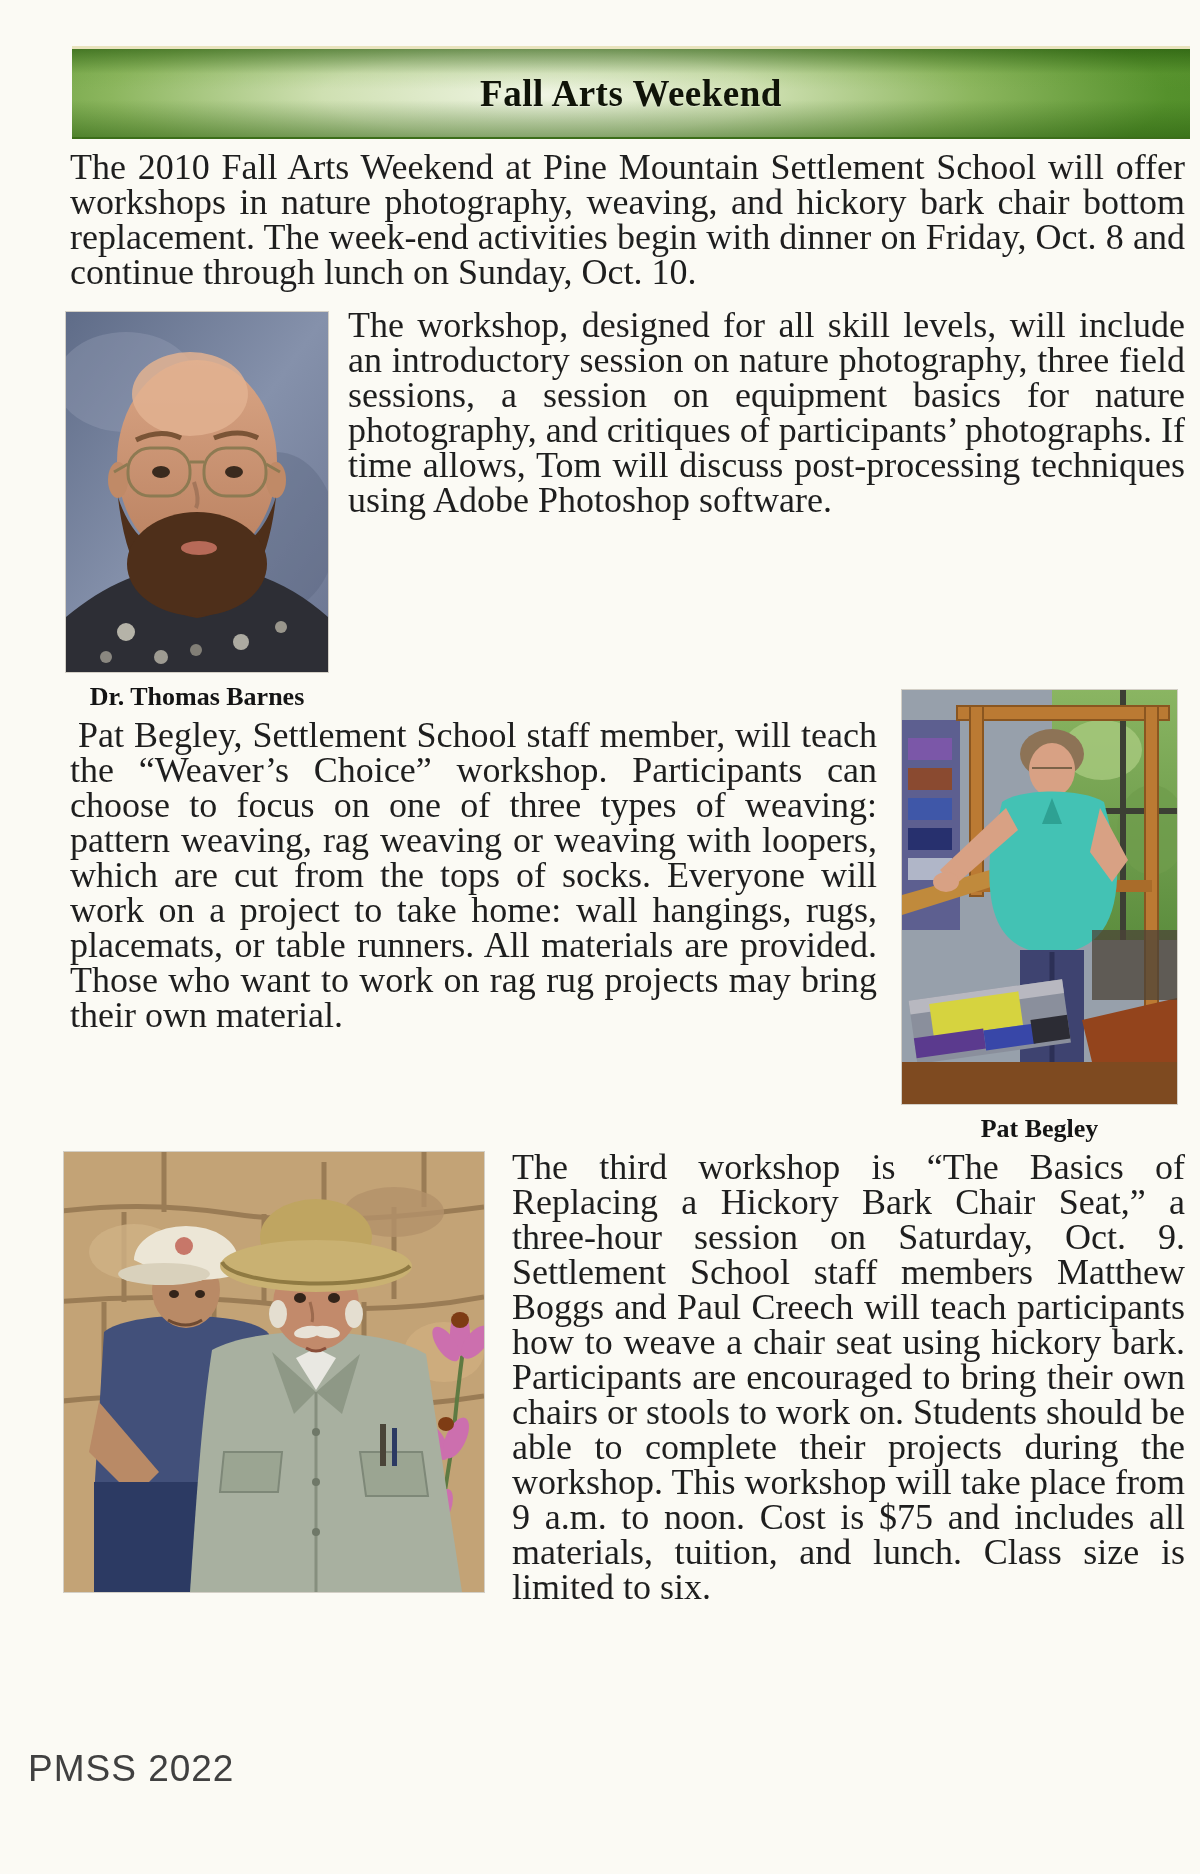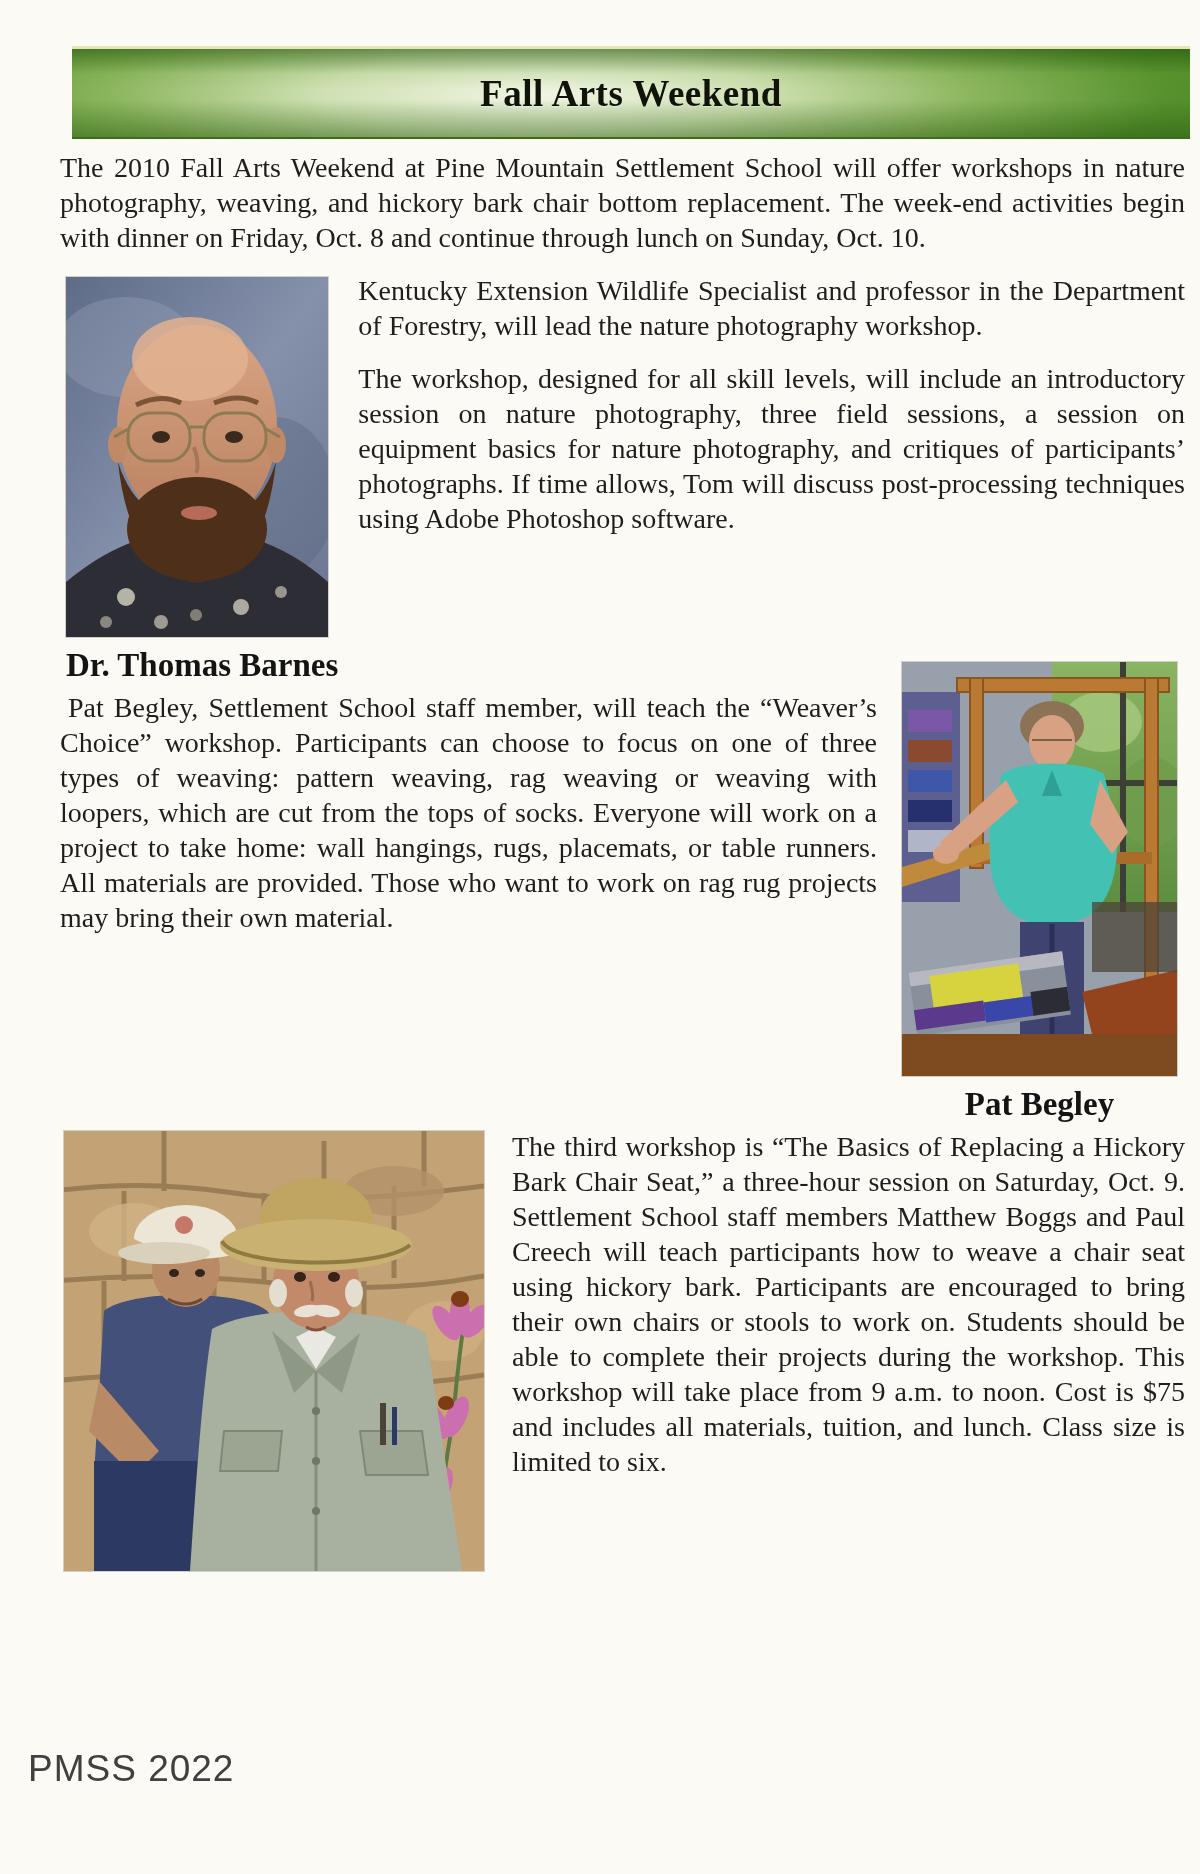--- a/index.html
+++ b/index.html
@@ -43,42 +43,42 @@
   }
 
   
   .content {
     position: absolute;
     left: 60px;
     top: 150px;
     width: 1125px;
   }
   .para {
-    font-size: 28px;
+    font-size: 36px;
     line-height: 35px;
     text-align: justify;
-    margin: 0 0 18px 0;
+    margin: 0 0 18px 10px;
   }
   .para.lead-line { text-align: justify; text-align-last: justify; margin-bottom: 0; }
   .para.indent { text-indent: 8px; }
   .wrap-section { overflow: visible; }
   .wrap-section.clear { clear: both; }
   .section-third { clear: both; margin-top: 25px; }
 
   
   .photo-box { position: relative; }
   .photo-box.fl { float: left;  margin: 4px 20px 6px 6px; }
   .photo-box.fr { float: right; margin: -28px 8px 6px 25px; }
   .photo-box.fl3 { float: left; margin: 2px 28px 6px 4px; }
   .photo { display: block; box-shadow: 0 0 0 1px rgba(90,80,60,.25); }
   .caption {
     margin-top: 10px;
     text-align: center;
     font-weight: bold;
-    font-size: 33px;
+    font-size: 26px;
     color: #141414;
   }
 
   
   .link {
     display: inline-block;
     margin-top: 4px;
     color: #4a42b4;
     text-decoration: underline;
     cursor: pointer;
@@ -151,21 +151,20 @@
             <path d="M62,152 L48,160"></path>
               <path d="M200,152 L214,160"></path>
           </g>
           <ellipse cx="95" cy="160" rx="9" ry="6" fill="#3a2a1e"></ellipse>
           <ellipse cx="168" cy="160" rx="9" ry="6" fill="#3a2a1e"></ellipse>
           <path d="M128,170 q6,18 2,26" stroke="#a4765a" stroke-width="4" fill="none"></path>
         </svg>
         <div class="caption">Dr. Thomas Barnes</div>
       </div>
 
-      <p class="para">Kentucky Extension Wildlife Specialist and professor in the Department of Forestry, will lead the nature photography workshop.</p>
       <p class="para">The workshop, designed for all skill levels, will include an introductory session on nature photography, three field sessions, a session on equipment basics for nature photography, and critiques of participants’ photographs. If time allows, Tom will discuss post-processing techniques using Adobe Photoshop software.</p>
     </div>
 
     <div class="wrap-section clear">
       <div class="photo-box fr">
         <svg class="photo" width="275" height="414" viewBox="0 0 275 414" preserveAspectRatio="none">
           <defs>
             <linearGradient id="leaf" x1="0" y1="0" x2="0" y2="1">
               <stop offset="0" stop-color="#8ab562"></stop>
                 <stop offset="1" stop-color="#5c8d3e"></stop>

